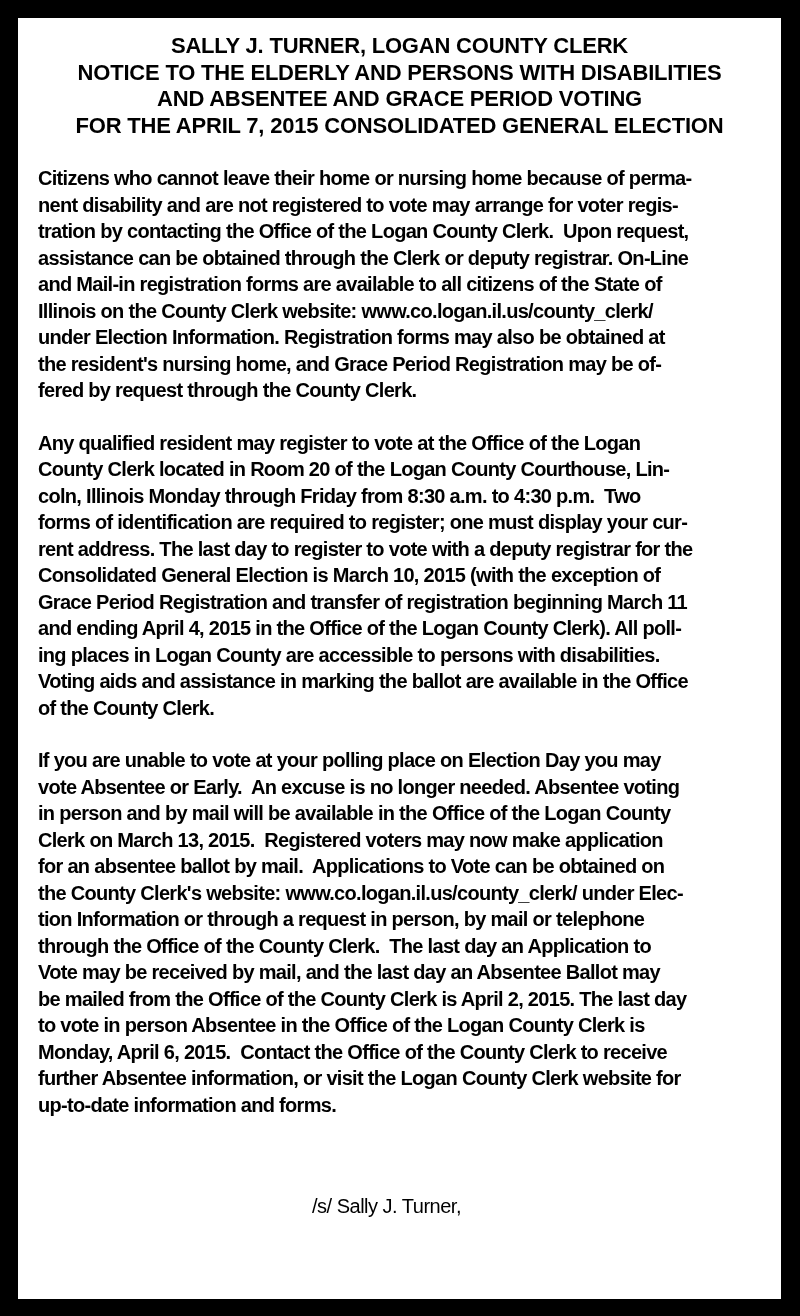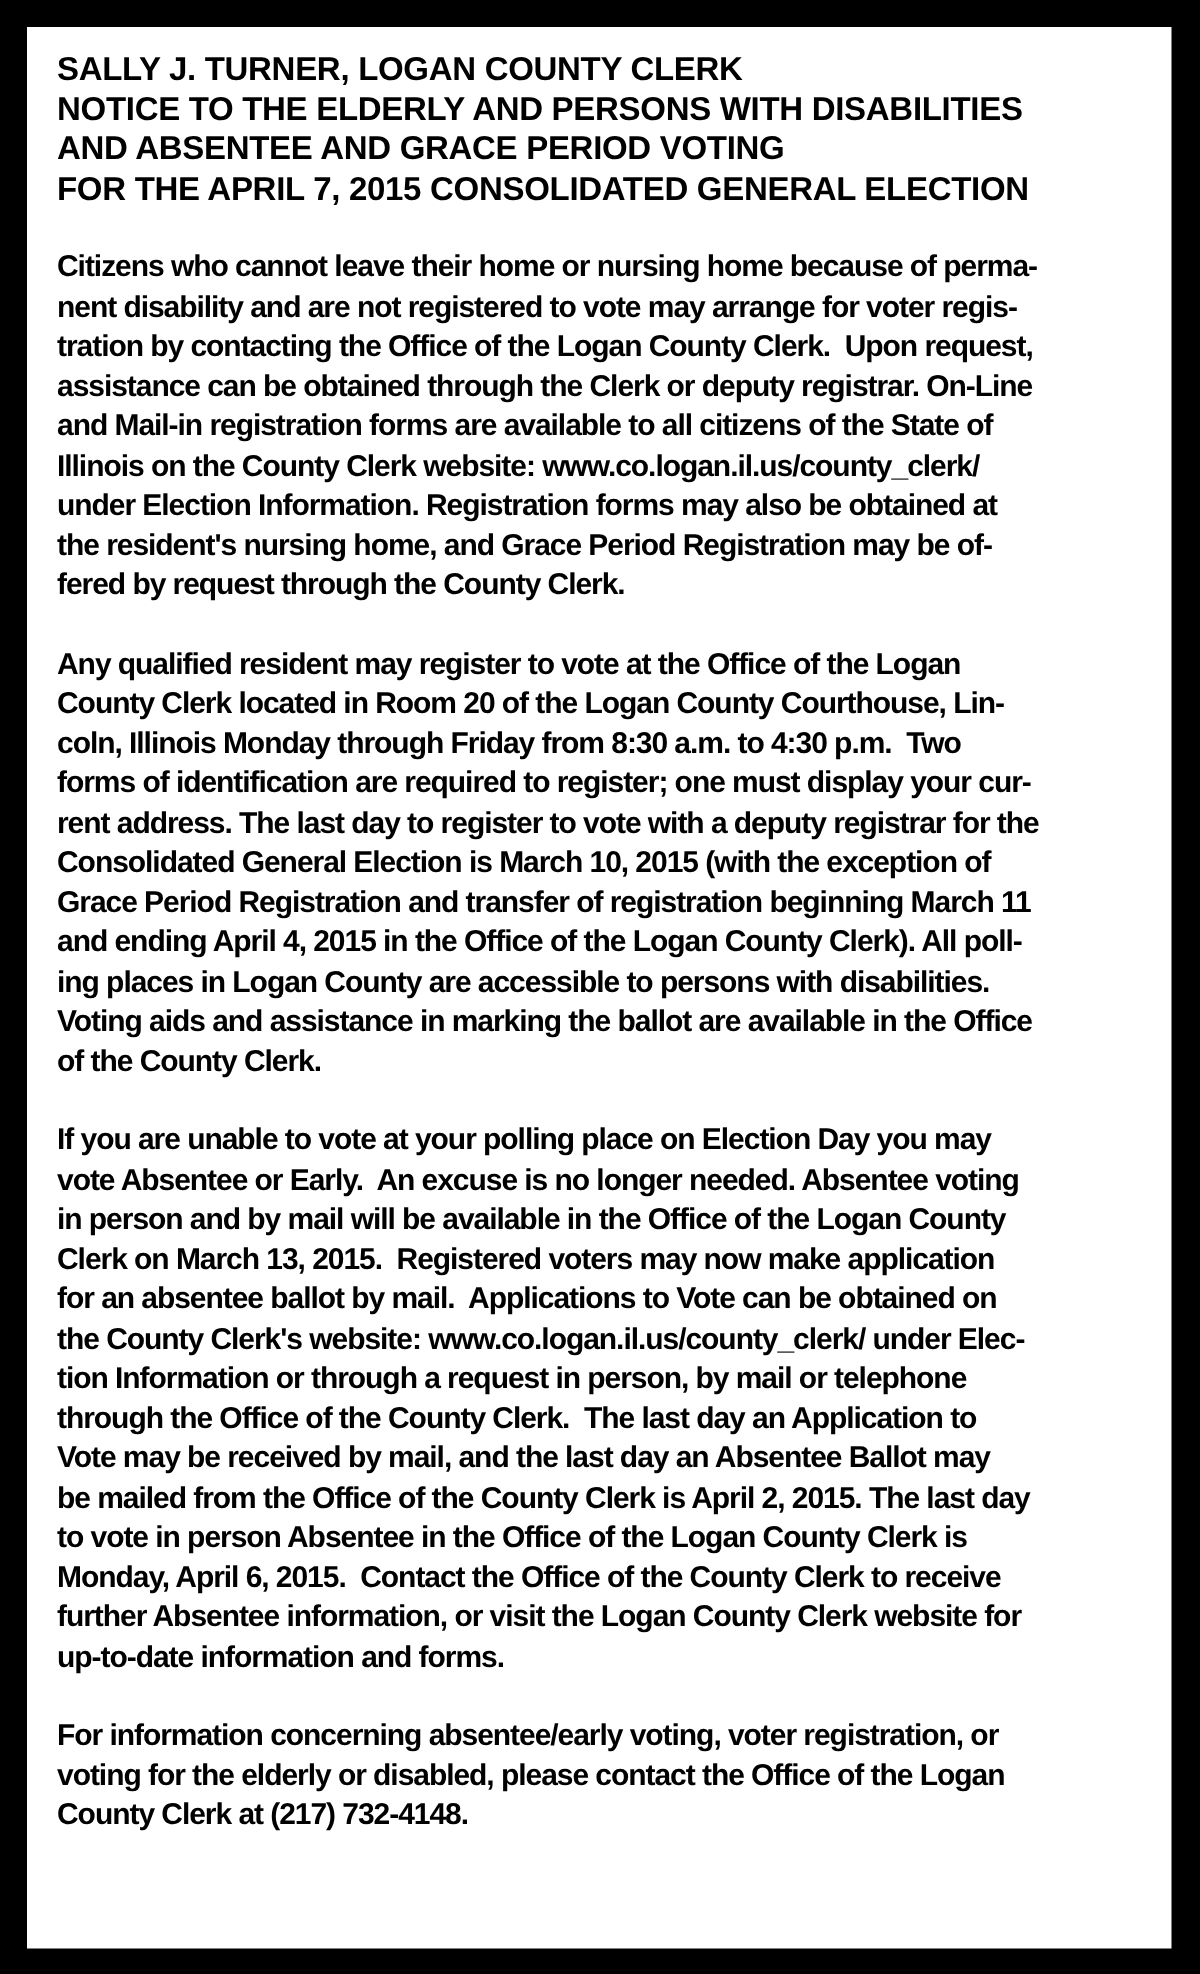--- a/index.html
+++ b/index.html
@@ -20,20 +20,21 @@
     width: 100%;
     height: 100%;
     background: #ffffff;
     box-sizing: border-box;
     padding: 12px 20px 0 20px;
     overflow: hidden;
     font-family: "Liberation Sans", "DejaVu Sans", sans-serif;
     color: #000000;
   }
   .header {
+    text-align: center;
     font-weight: bold;
     font-size: 22px;
     line-height: 26.5px;
     letter-spacing: -0.2px;
     white-space: pre;
     margin-top: 3px;
   }
   .para {
     font-size: 20px;
     line-height: 26.5px;
@@ -92,23 +93,20 @@
 the County Clerk's website: www.co.logan.il.us/county_clerk/ under Elec-
 tion Information or through a request in person, by mail or telephone
 through the Office of the County Clerk.  The last day an Application to
 Vote may be received by mail, and the last day an Absentee Ballot may
 be mailed from the Office of the County Clerk is April 2, 2015. The last day
 to vote in person Absentee in the Office of the Logan County Clerk is
 Monday, April 6, 2015.  Contact the Office of the County Clerk to receive
 further Absentee information, or visit the Logan County Clerk website for
 up-to-date information and forms.</div>
 
-    <div class="para">For information concerning absentee/early voting, voter registration, or
-voting for the elderly or disabled, please contact the Office of the Logan
-County Clerk at (217) 732-4148.</div>
 
     <div class="signature">
       <div class="sig-line1">/s/ Sally J. Turner,</div>
       
     </div>
 
   </div>
 </div>
 
 </body></html>

